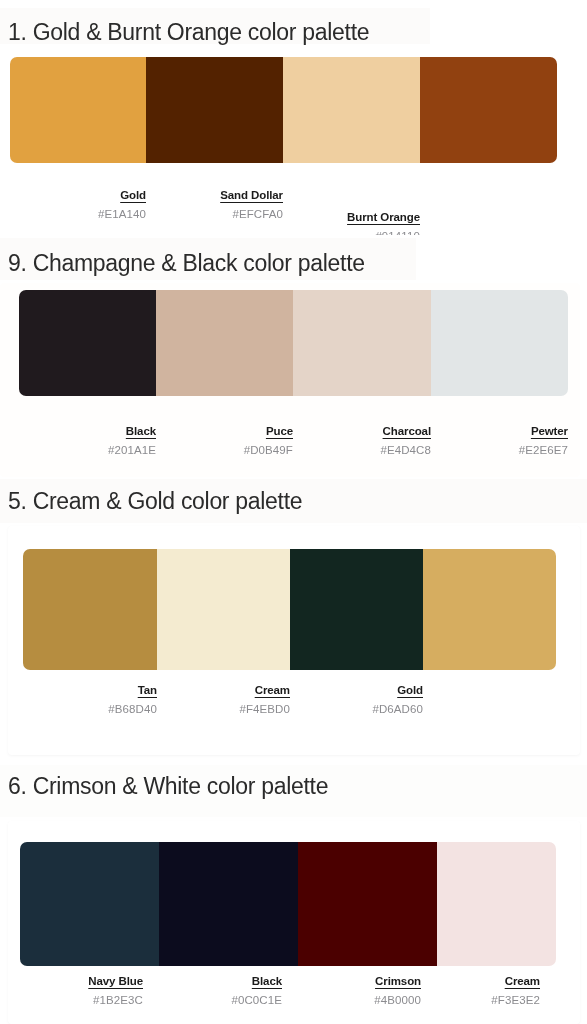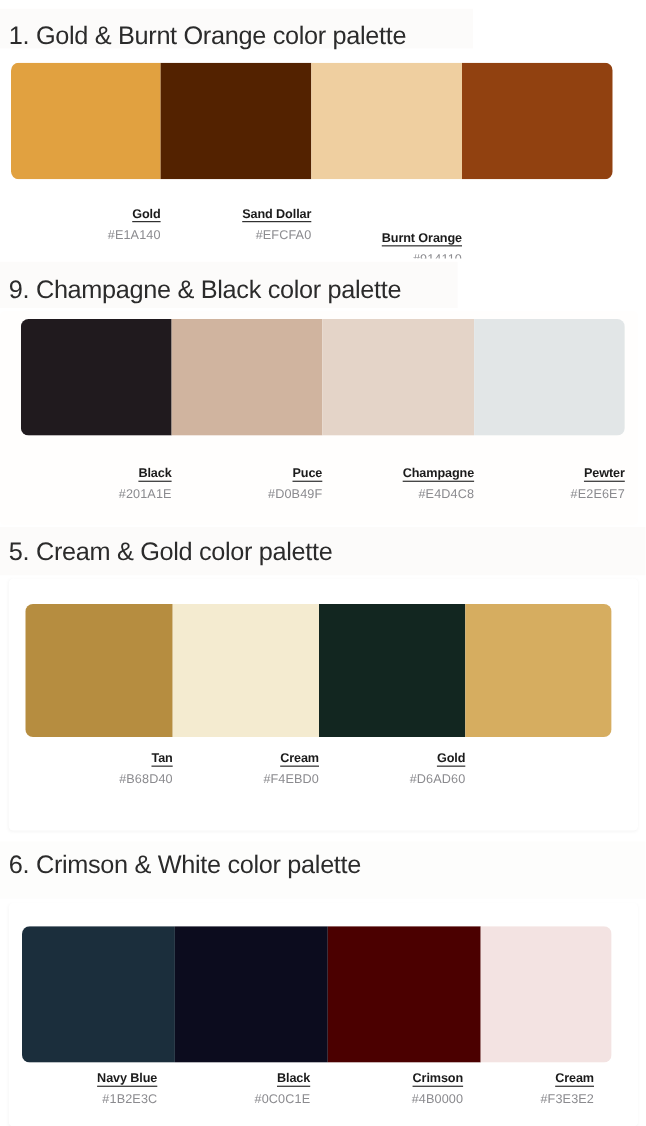--- a/index.html
+++ b/index.html
@@ -157,21 +157,21 @@
     <div class="labels-row" style="left:19px; top:190px; width:549px;">
       <div class="label-cell" style="width:137px;">
         <span class="color-name">Black</span>
         <span class="color-hex">#201A1E</span>
       </div>
       <div class="label-cell" style="width:137px;">
         <span class="color-name">Puce</span>
         <span class="color-hex">#D0B49F</span>
       </div>
       <div class="label-cell" style="width:138px;">
-        <span class="color-name">Champagne</span>
+        <span class="color-name">Charcoal</span>
         <span class="color-hex">#E4D4C8</span>
       </div>
       <div class="label-cell" style="width:137px;">
         <span class="color-name">Pewter</span>
         <span class="color-hex">#E2E6E7</span>
       </div>
     </div>
   </div>
 
   <div class="bg-strip" style="top:477px; height:286px; background:#ffffff;"></div>

